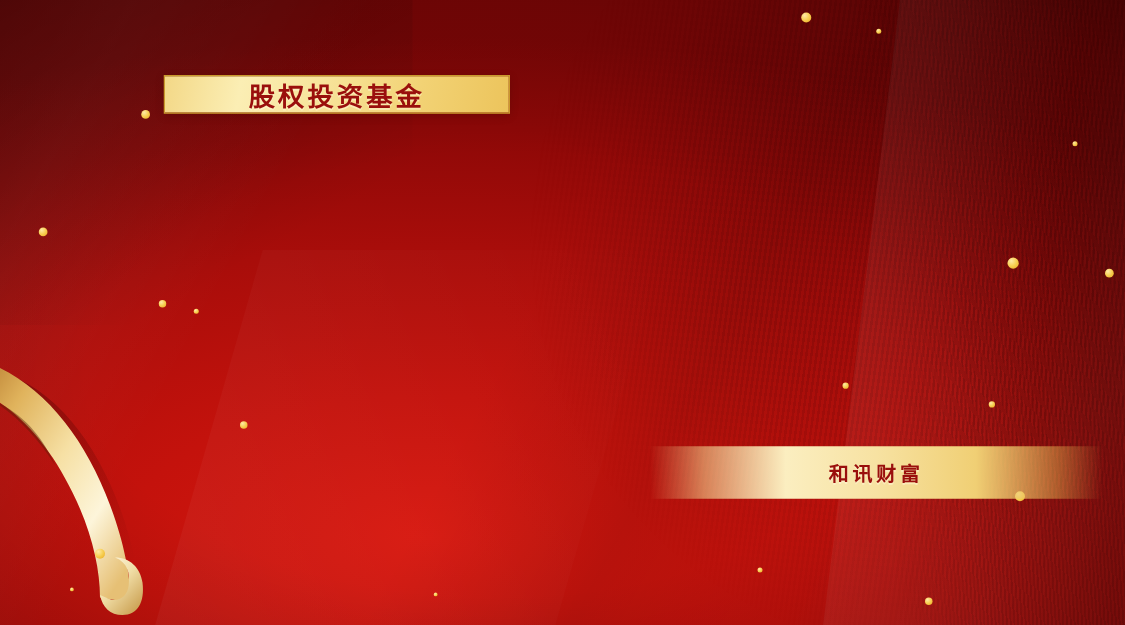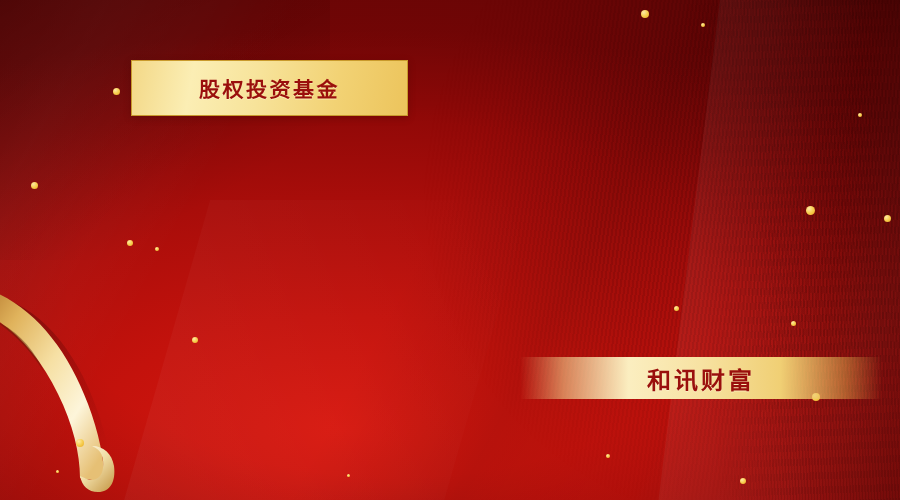--- a/index.html
+++ b/index.html
@@ -134,21 +134,21 @@
     background: radial-gradient(circle at 34% 30%, #ffe9a6 0%, #f7cf52 48%, #e8a81f 100%);
     pointer-events: none;
   }
 
   
   .badge {
     position: absolute;
     left: 131px;
     top: 60px;
     width: 277px;
-    height: 56px;
+    height: 31px;
     box-sizing: border-box;
     border: 1px solid #c99a2c;
     background: linear-gradient(100deg,
       #f3d887 0%,
       #fbeeb4 22%,
       #f7e39a 46%,
       #f2d274 74%,
       #ecc45c 100%);
     box-shadow: 0 2px 7px rgba(60,0,0,0.30);
     display: flex;
@@ -207,21 +207,21 @@
     background: linear-gradient(to right,
       rgba(245,213,128,0.0) 0%,
       rgba(246,222,150,0.55) 12%,
       #fbeec0 30%,
       #f7e2a2 50%,
       #f0cf74 72%,
       rgba(231,185,82,0.45) 90%,
       rgba(226,176,70,0.0) 100%);
   }
   .source-text {
-    font-size: 24px;
+    font-size: 16px;
     font-weight: bold;
     letter-spacing: 3px;
     color: #9a0f0c;
     white-space: nowrap;
     text-shadow: 0 1px 0 rgba(255,248,220,0.5);
   }
 </style>
 </head>
 <body>
 

